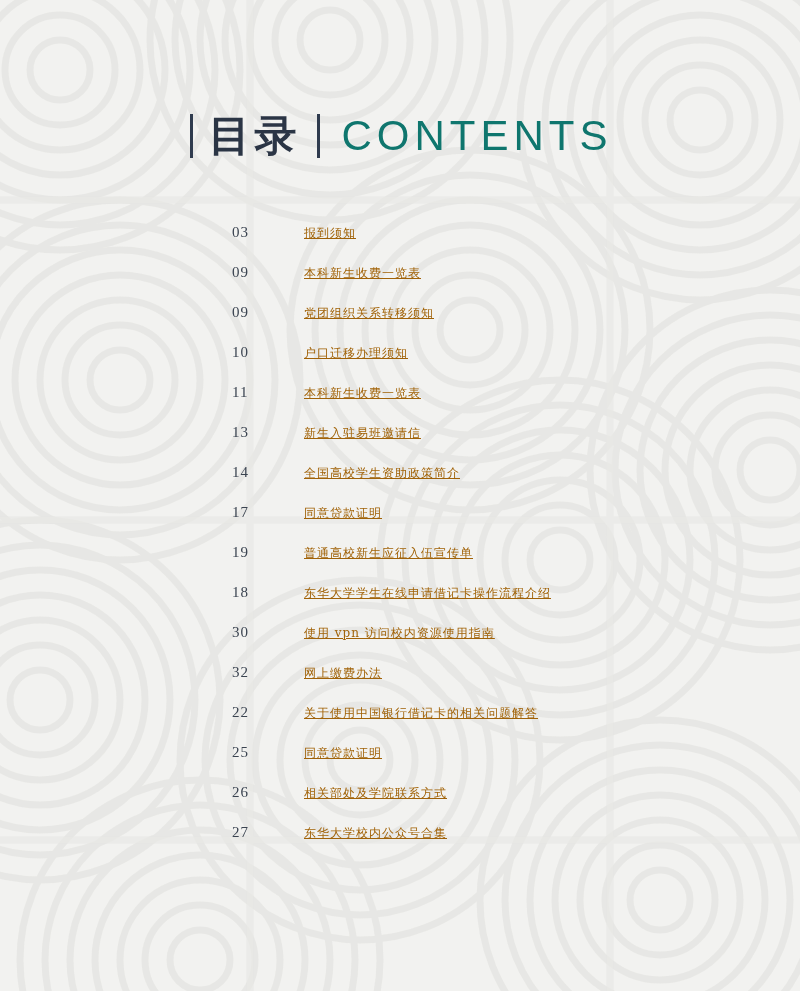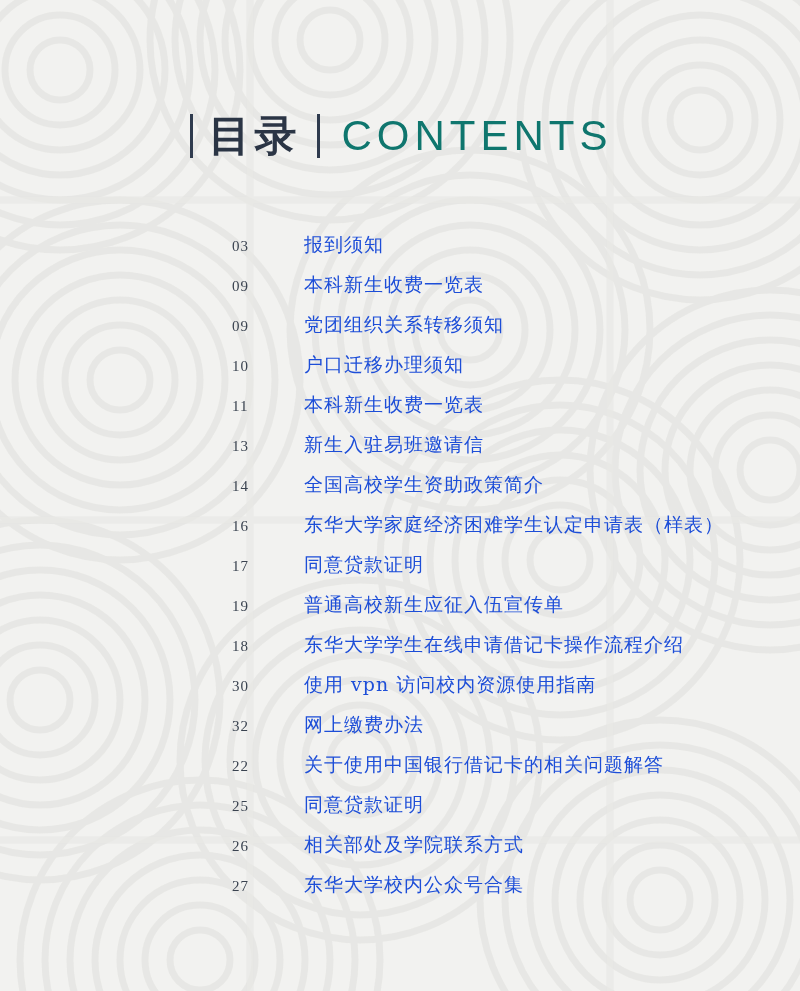--- a/index.html
+++ b/index.html
@@ -68,42 +68,43 @@
     font-size: 42px;
     font-weight: 300;
     color: #0f766e;
     letter-spacing: 5px;
     margin-left: 6px;
   }
 
   
   .toc {
     position: absolute;
-    top: 232px;
+    top: 224px;
     left: 232px;
     width: 520px;
   }
   .toc-row {
     display: flex;
     align-items: baseline;
     height: 40px;
   }
   .toc-page {
     width: 72px;
     flex: 0 0 72px;
     font-family: "Liberation Serif", serif;
     font-size: 15px;
     color: #3a4350;
     letter-spacing: 1px;
   }
   .toc-label {
     font-family: "DejaVu Serif", "Liberation Serif", serif;
-    font-size: 19px;
-    color: #1d4ed8;
+    font-size: 12px;
+    color: #a16207;
     letter-spacing: 1px;
+    text-decoration: underline;
   }
 </style>
 </head>
 <body>
 
 <div class="page">
 
   <div class="bg-pattern">
     <svg width="800" height="991" viewBox="0 0 800 991" xmlns="http://www.w3.org/2000/svg">
       <defs>
@@ -173,24 +174,20 @@
     </div>
     <div class="toc-row">
       <span class="toc-page">13</span>
       <span class="toc-label">新生入驻易班邀请信</span>
     </div>
     <div class="toc-row">
       <span class="toc-page">14</span>
       <span class="toc-label">全国高校学生资助政策简介</span>
     </div>
     <div class="toc-row">
-      <span class="toc-page">16</span>
-      <span class="toc-label">东华大学家庭经济困难学生认定申请表（样表）</span>
-    </div>
-    <div class="toc-row">
       <span class="toc-page">17</span>
       <span class="toc-label">同意贷款证明</span>
     </div>
     <div class="toc-row">
       <span class="toc-page">19</span>
       <span class="toc-label">普通高校新生应征入伍宣传单</span>
     </div>
     <div class="toc-row">
       <span class="toc-page">18</span>
       <span class="toc-label">东华大学学生在线申请借记卡操作流程介绍</span>

